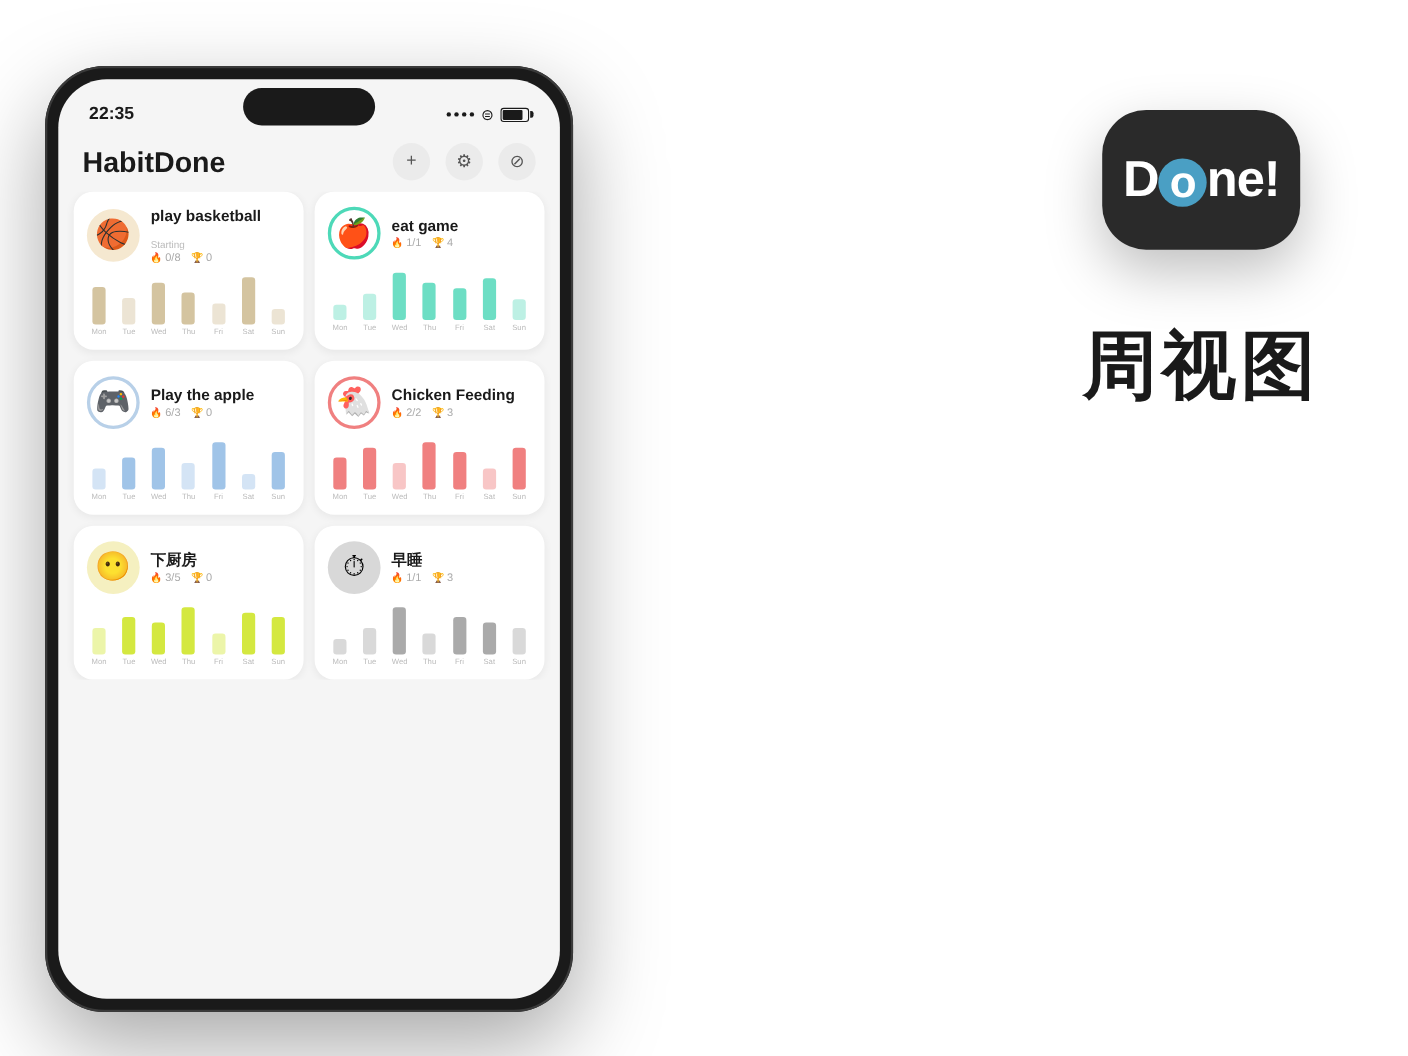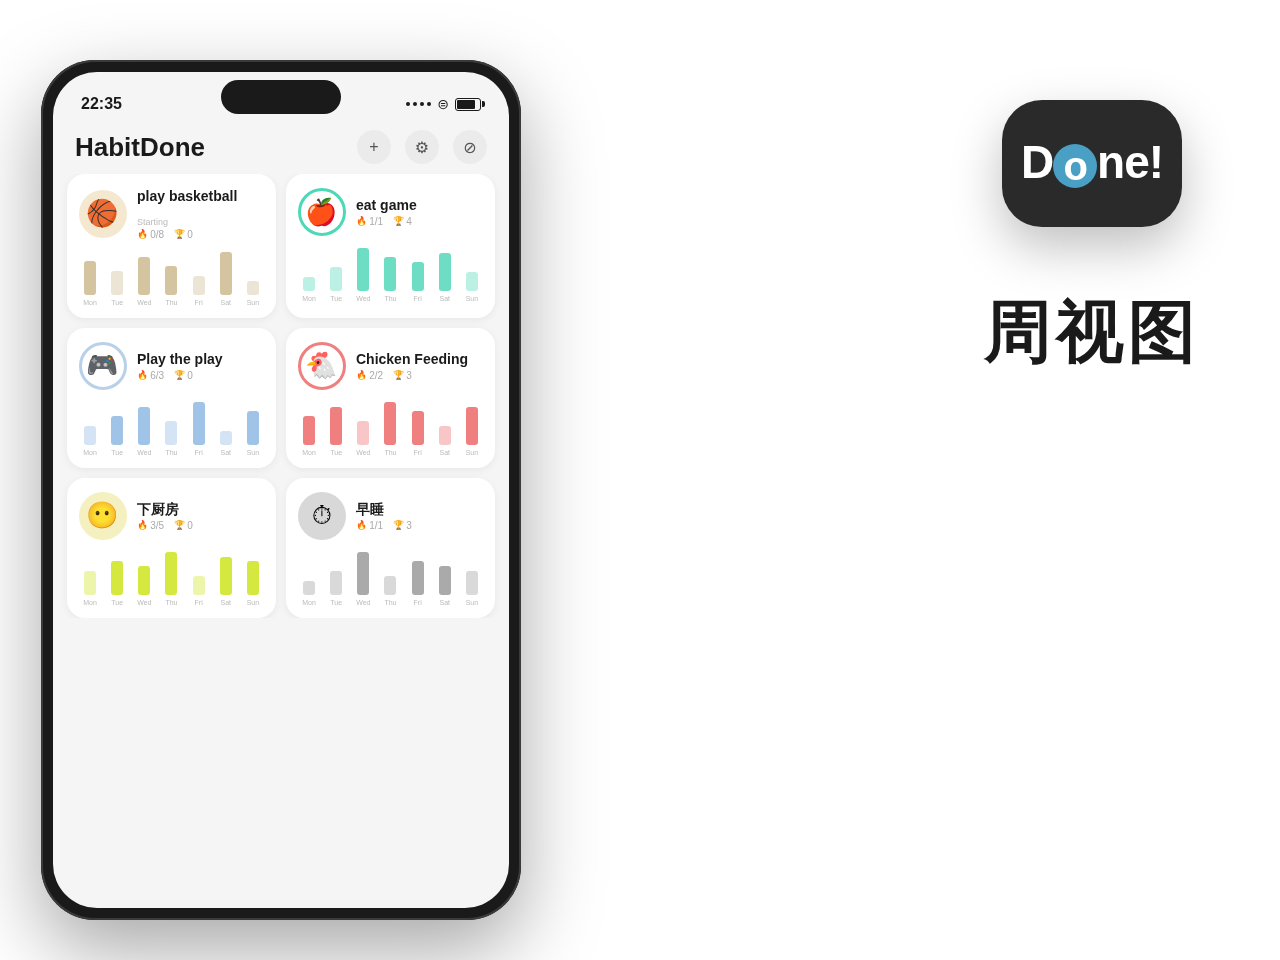--- a/index.html
+++ b/index.html
@@ -438,21 +438,21 @@
                 <div class="bar" style="height: 19px; background-color: rgb(109, 222, 196); opacity: 0.45; border-radius: 3px; width: 100%;"></div>
                 <span class="bar-label">Sun</span>
               </div>
             </div>
         </div>
 
         <div class="habit-card">
           <div class="habit-header">
             <div class="habit-icon game">🎮</div>
             <div class="habit-info">
-              <div class="habit-name">Play the play</div>
+              <div class="habit-name">Play the apple</div>
               <div class="habit-stats">
                 <span class="habit-stat">
                     <span class="stat-icon">🔥</span>
                     <span>6/3</span>
                   </span>
                 <span class="habit-stat">
                     <span class="stat-icon">🏆</span>
                     <span>0</span>
                   </span>
               </div>

